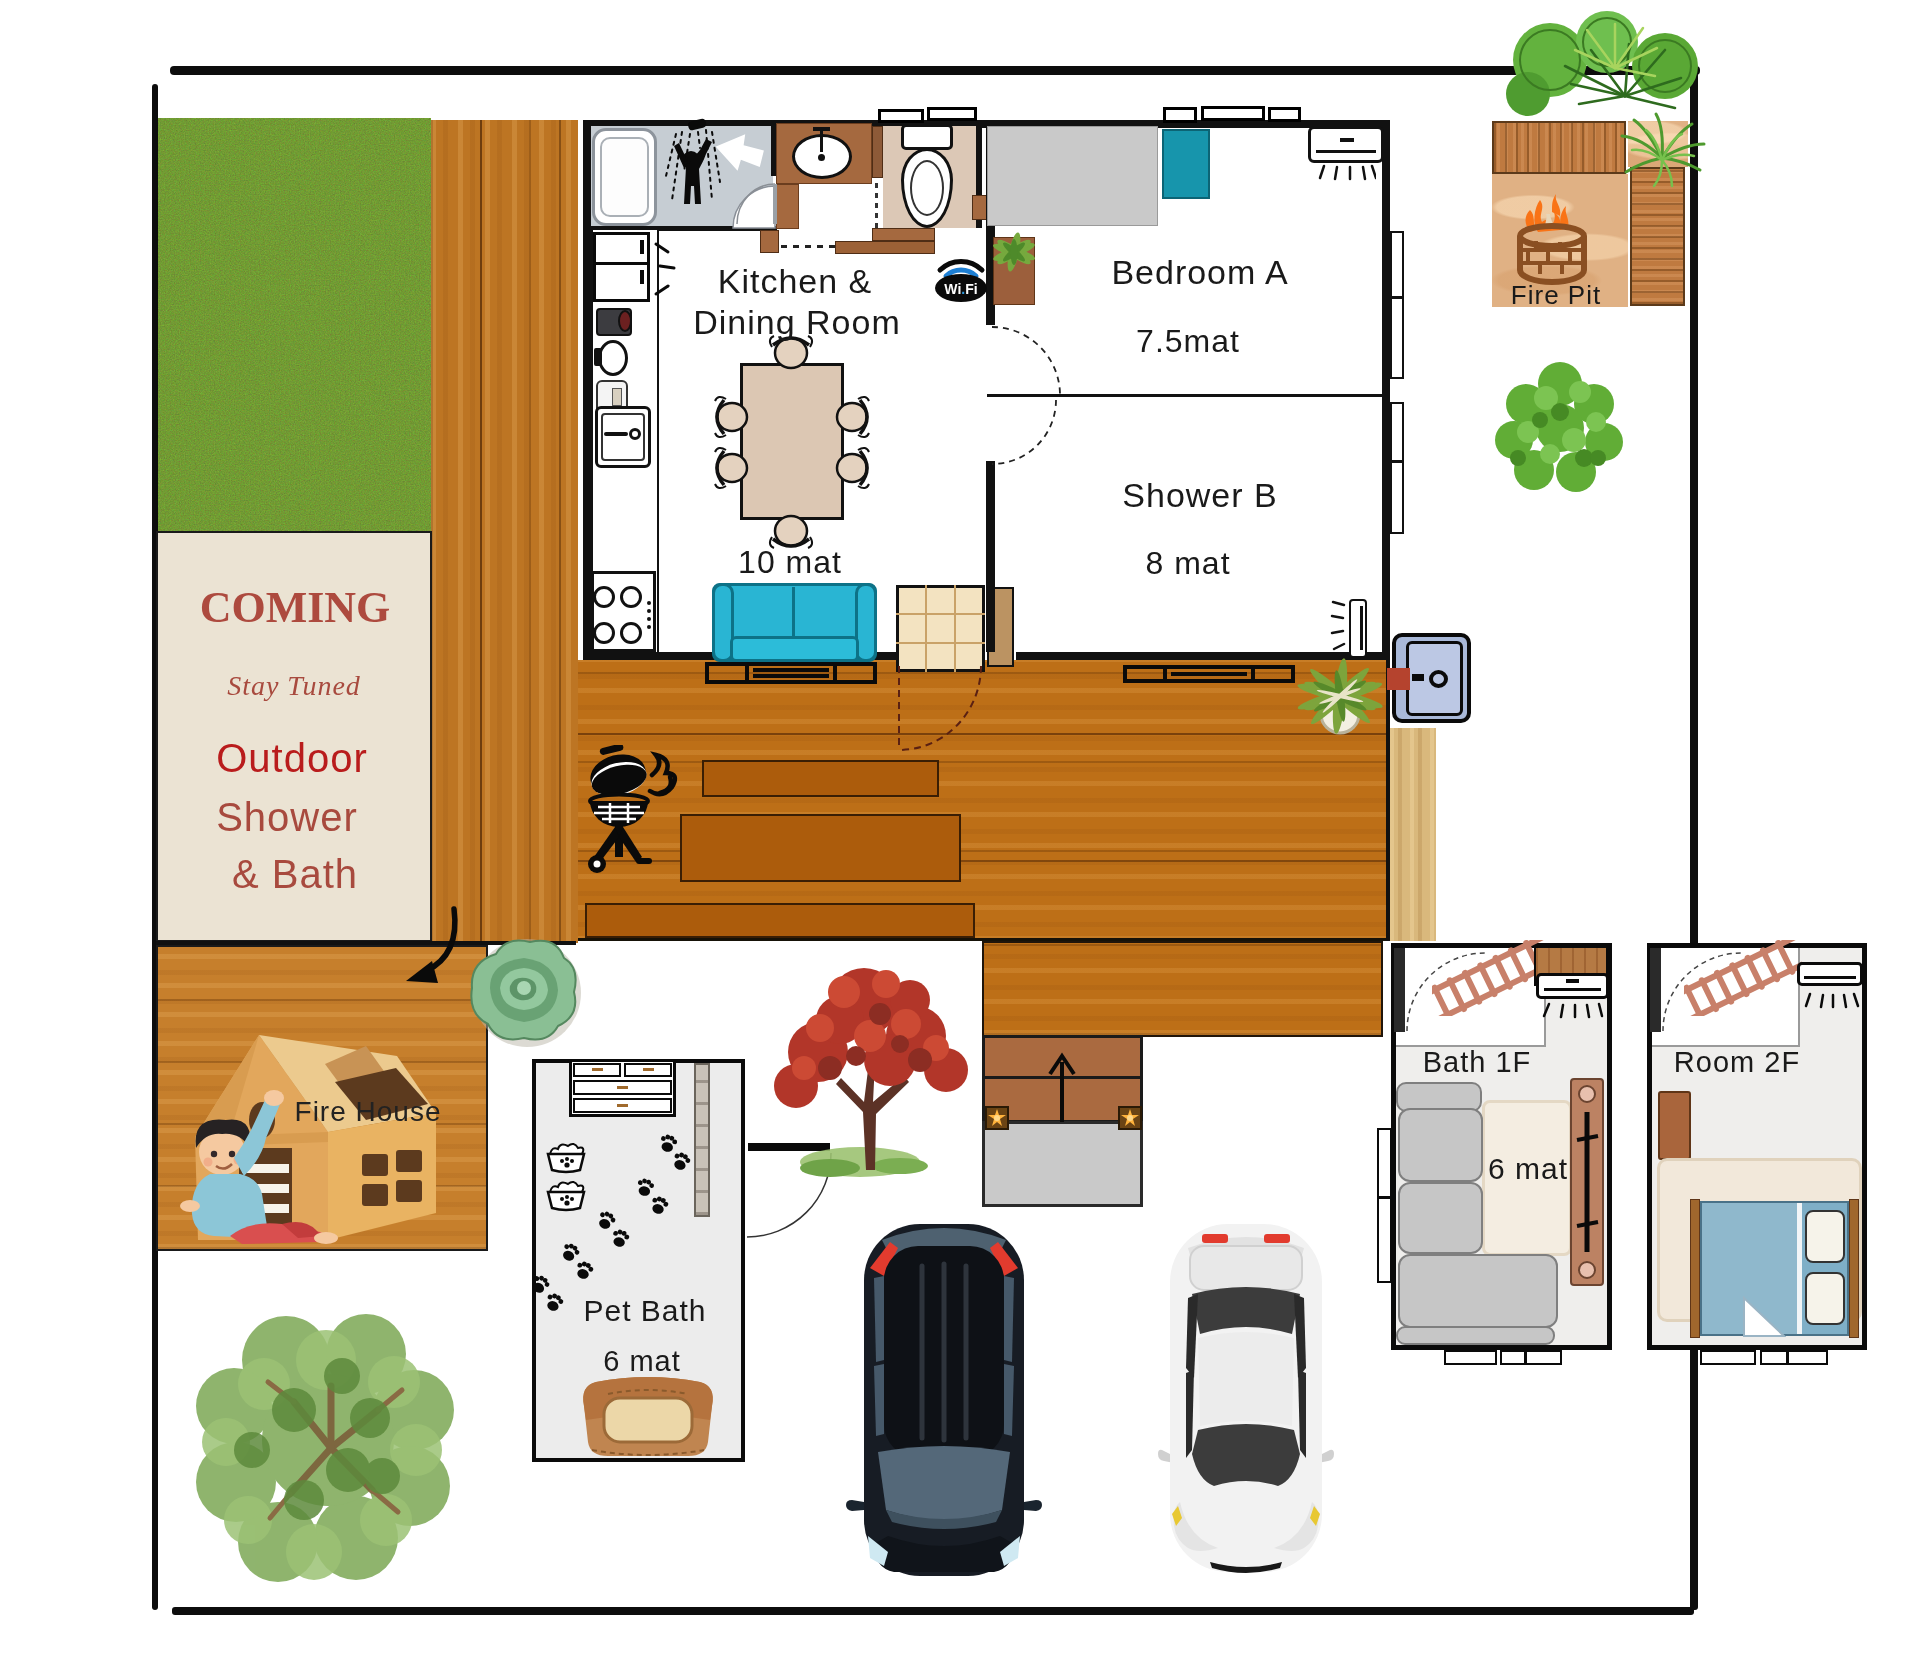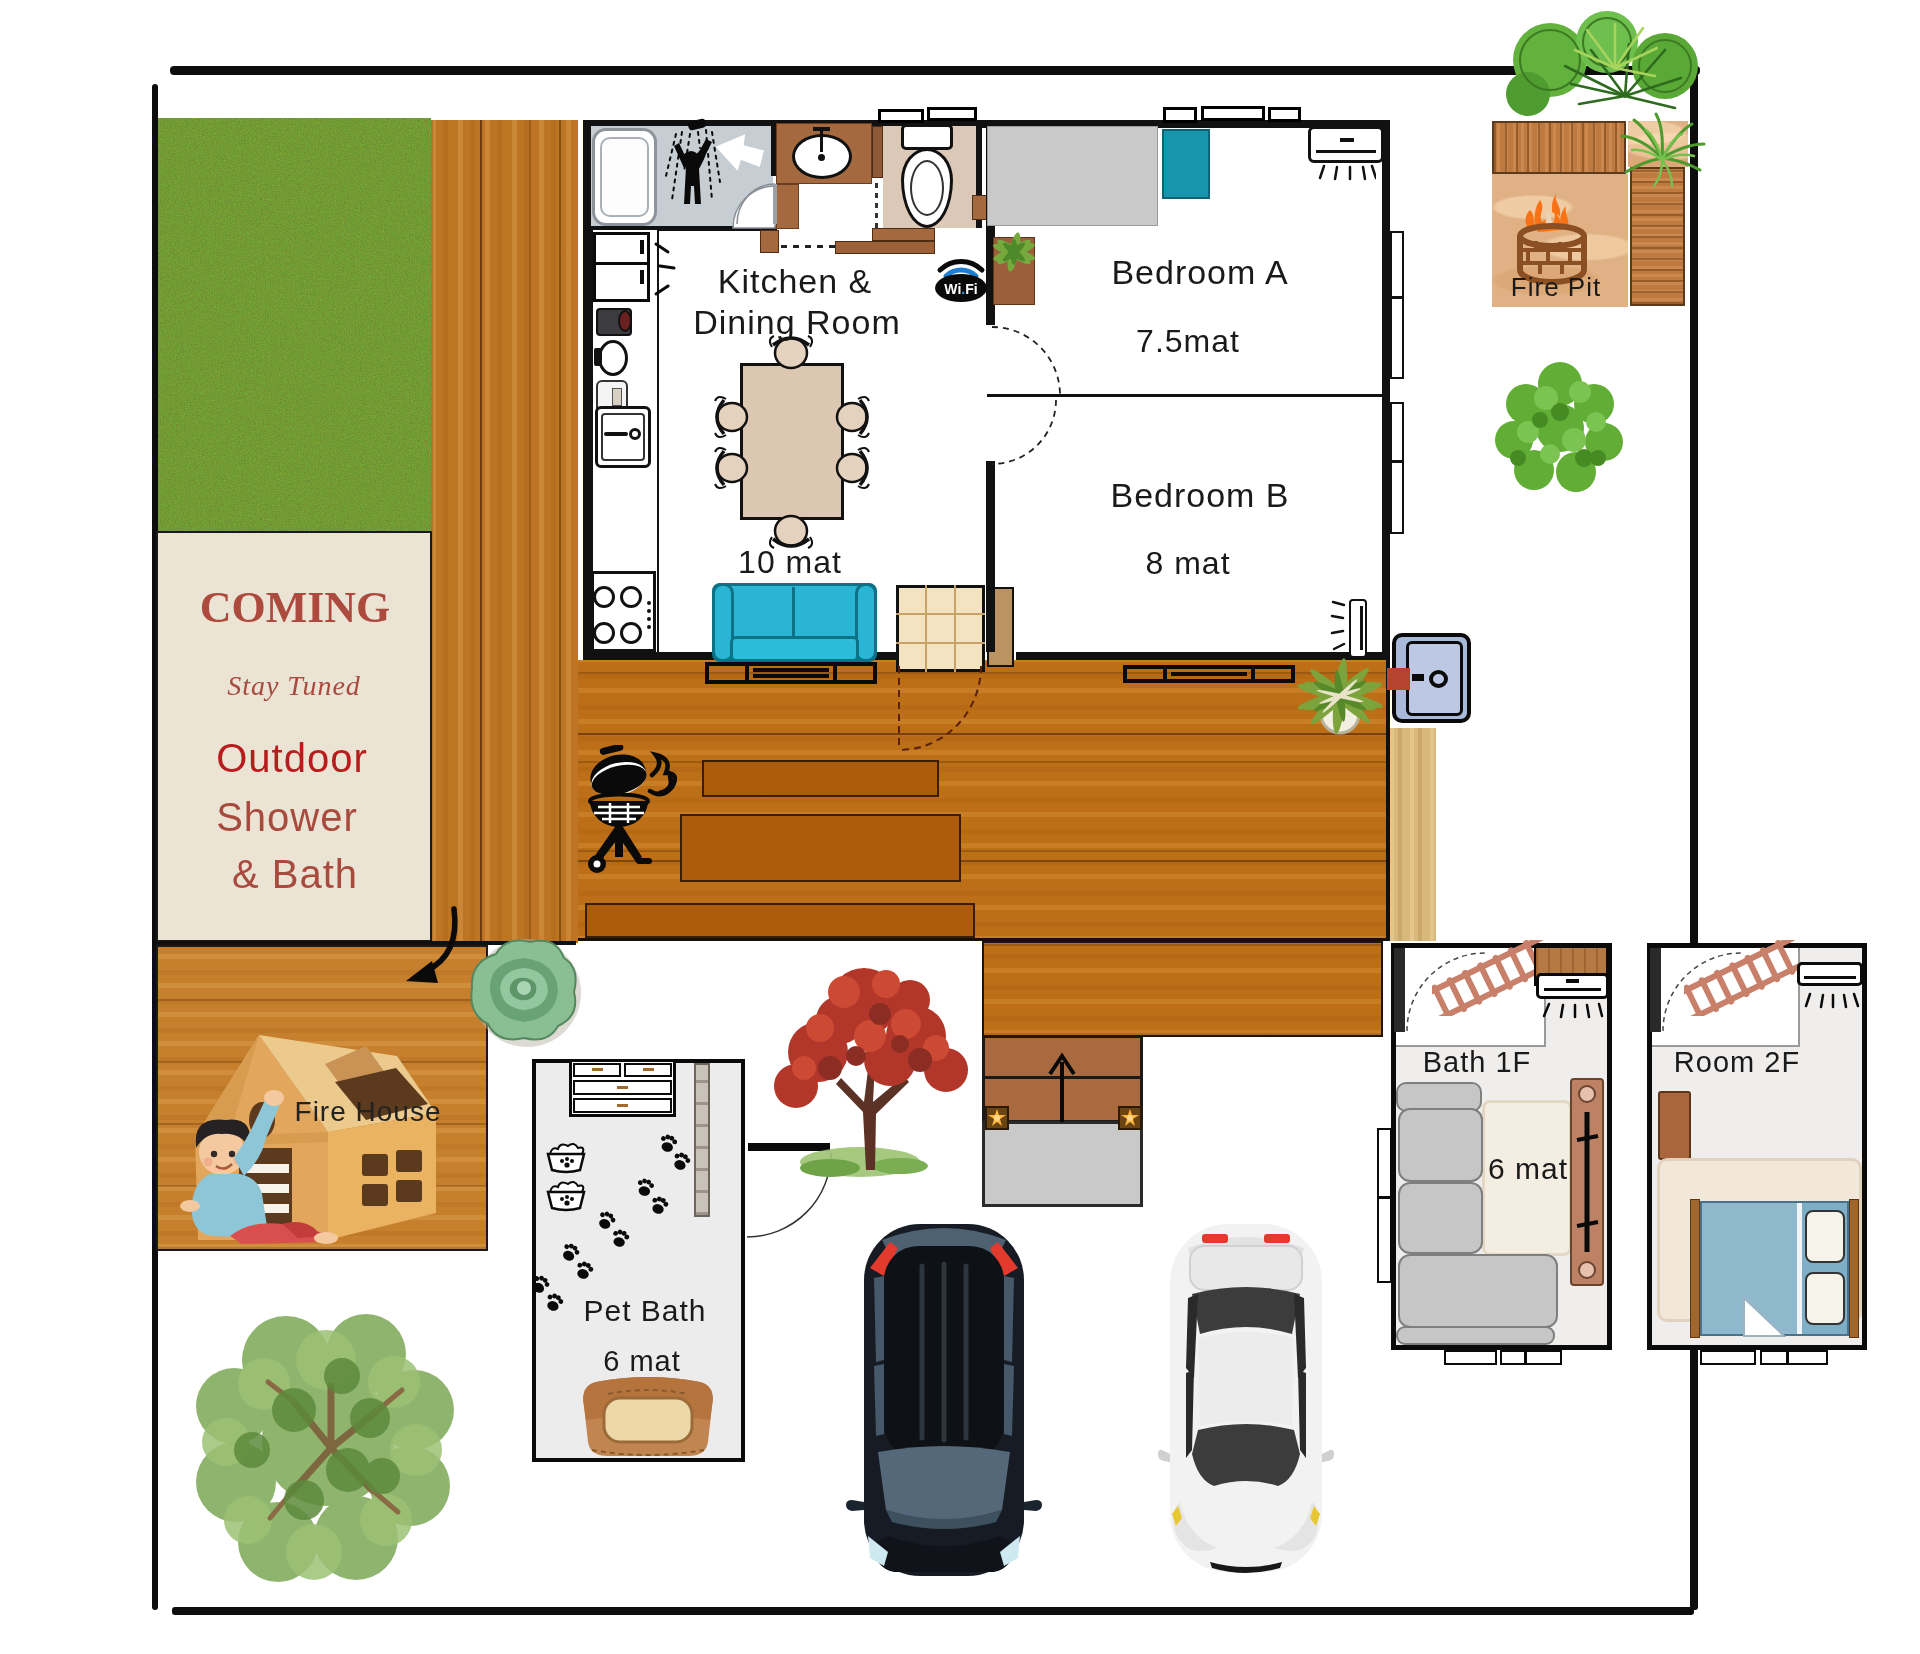--- a/index.html
+++ b/index.html
@@ -334,21 +334,21 @@
 <path d="M18,28 A22,22 0 0 1 48,28" fill="none" stroke="#1d7fd4" stroke-width="5" stroke-linecap="round"></path>
 <path d="M24,34 A13,13 0 0 1 42,34" fill="none" stroke="#1d7fd4" stroke-width="5" stroke-linecap="round"></path>
 <ellipse cx="33" cy="40" rx="26" ry="14" fill="#0a0a0a"></ellipse>
 <text x="33" y="46" text-anchor="middle" font-family="Liberation Sans,sans-serif" font-size="14" font-weight="bold" fill="#fff">Wi<tspan fill="#2e9be0">.</tspan>Fi</text>
 </svg>
 
 <div class="lbl" style="left:1200px;top:272px;font-size:34px;">Bedroom A</div>
 
 <div class="lbl" style="left:1188px;top:341px;font-size:32px;">7.5mat</div>
 
-<div class="lbl" style="left:1200px;top:495px;font-size:34px;">Bedroom B</div>
+<div class="lbl" style="left:1200px;top:495px;font-size:34px;">Shower B</div>
 
 <div class="lbl" style="left:1188px;top:563px;font-size:32px;">8 mat</div>
 
 <div class="abs" style="left:1349px;top:599px;width:18px;height:59px;background:#fff;border:2px solid #111;border-radius:4px;box-sizing:border-box;"></div>
 <div class="abs" style="left:1360px;top:606px;width:3px;height:44px;background:#111;"></div>
 <svg class="abs" style="left:1330px;top:600px;" width="18" height="56" viewBox="0 0 18 56">
       <g stroke="#111" stroke-width="2.5" stroke-linecap="round">
         <line x1="14" y1="5" x2="3" y2="2"></line>
         <line x1="13" y1="18" x2="2" y2="16"></line>
         <line x1="13" y1="31" x2="2" y2="33"></line>
@@ -465,21 +465,21 @@
         <line x1="36" y1="49" x2="36" y2="57"></line>
         <line x1="60" y1="50" x2="60" y2="57"></line>
         <line x1="28" y1="59" x2="28" y2="70"></line>
         <line x1="48" y1="59" x2="48" y2="70"></line>
         <line x1="70" y1="59" x2="70" y2="70"></line>
         <line x1="40" y1="72" x2="40" y2="82"></line>
         <line x1="62" y1="72" x2="62" y2="82"></line>
       </g>
 </svg>
 
-<div class="lbl" style="left:1556px;top:287px;font-size:26px;">Fire Pit</div>
+<div class="lbl" style="left:1556px;top:295px;font-size:26px;">Fire Pit</div>
 
 <svg class="abs" style="left:1612px;top:108px;" width="100" height="90" viewBox="0 0 100 90">
       <g stroke="#4e9a2e" stroke-width="3" fill="none" stroke-linecap="round">
         <path d="M50,50 Q30,30 10,28"></path>
         <path d="M50,50 Q36,22 22,12"></path>
         <path d="M50,50 Q52,20 44,6"></path>
         <path d="M50,50 Q66,24 80,16"></path>
         <path d="M50,50 Q74,36 92,36"></path>
         <path d="M50,50 Q70,52 88,62"></path>
         <path d="M50,50 Q30,54 14,64"></path>

